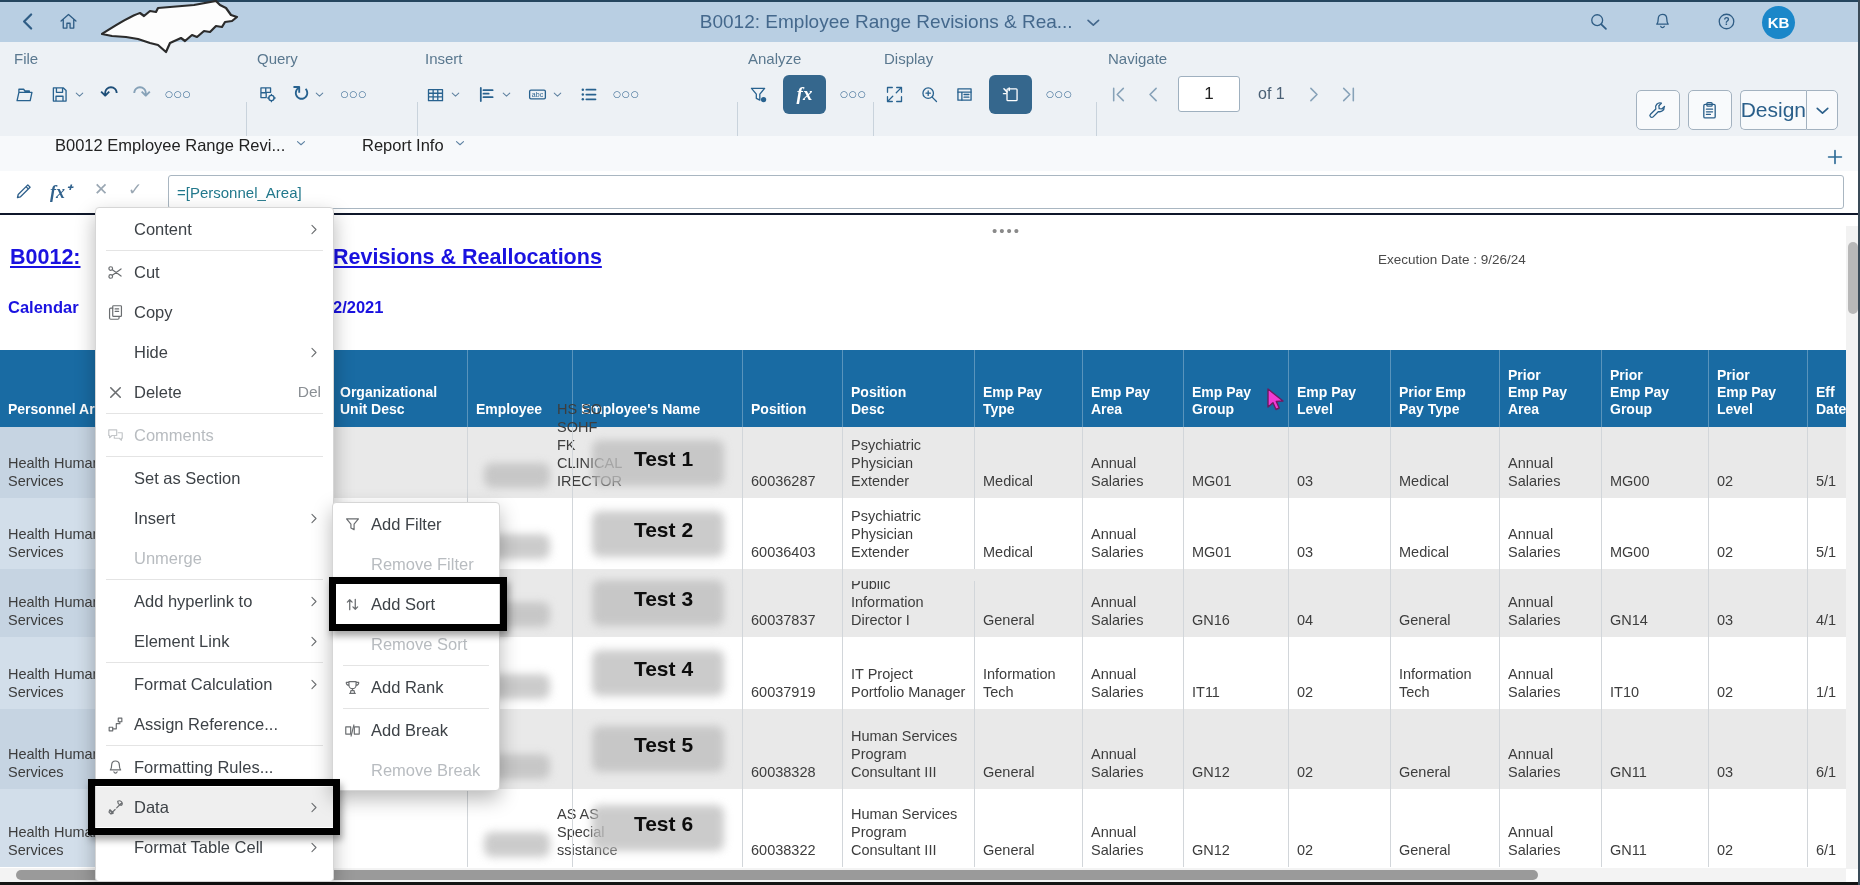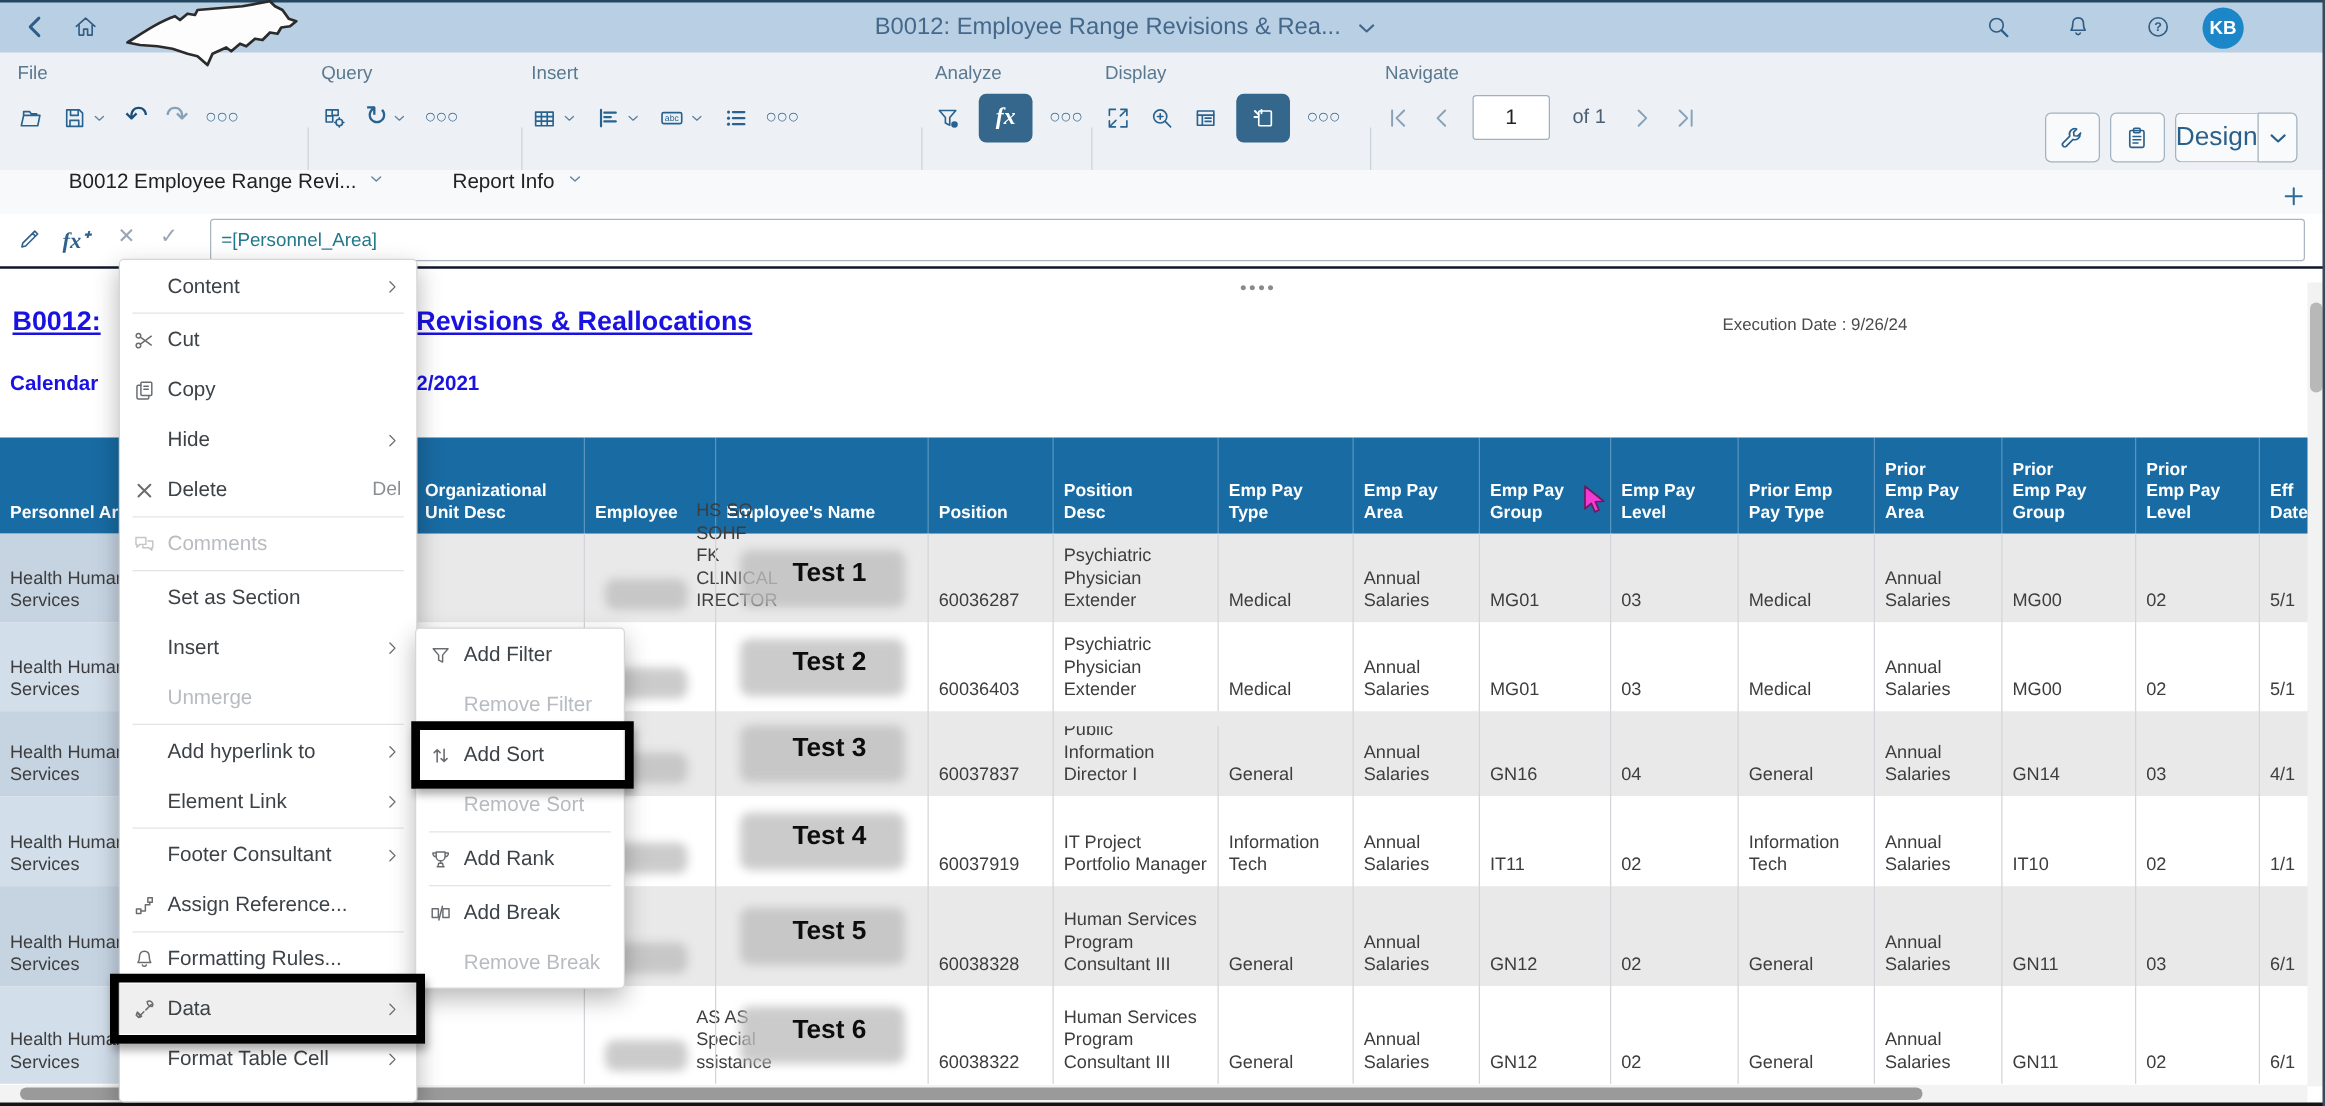--- a/index.html
+++ b/index.html
@@ -717,21 +717,21 @@
       <span class="mlabel">Element Link</span>
       <span class="msub">
         <svg viewBox="0 0 24 24" fill="none" stroke="currentColor" stroke-width="1.5" stroke-linecap="round" stroke-linejoin="round">
           <path d="M9.5 5.5 L16 12 L9.5 18.5" stroke-width="1.7"></path>
         </svg>
       </span>
     </div>
     <div class="msep"></div>
     <div class="mi">
       <span class="mic"></span>
-      <span class="mlabel">Footer Consultant</span>
+      <span class="mlabel">Format Calculation</span>
       <span class="msub">
         <svg viewBox="0 0 24 24" fill="none" stroke="currentColor" stroke-width="1.5" stroke-linecap="round" stroke-linejoin="round">
           <path d="M9.5 5.5 L16 12 L9.5 18.5" stroke-width="1.7"></path>
         </svg>
       </span>
     </div>
     <div class="mi">
       <span class="mic">
         <svg viewBox="0 0 24 24" fill="none" stroke="currentColor" stroke-width="1.5" stroke-linecap="round" stroke-linejoin="round">
           <rect x="4" y="15.5" width="4.5" height="4.5"></rect>

